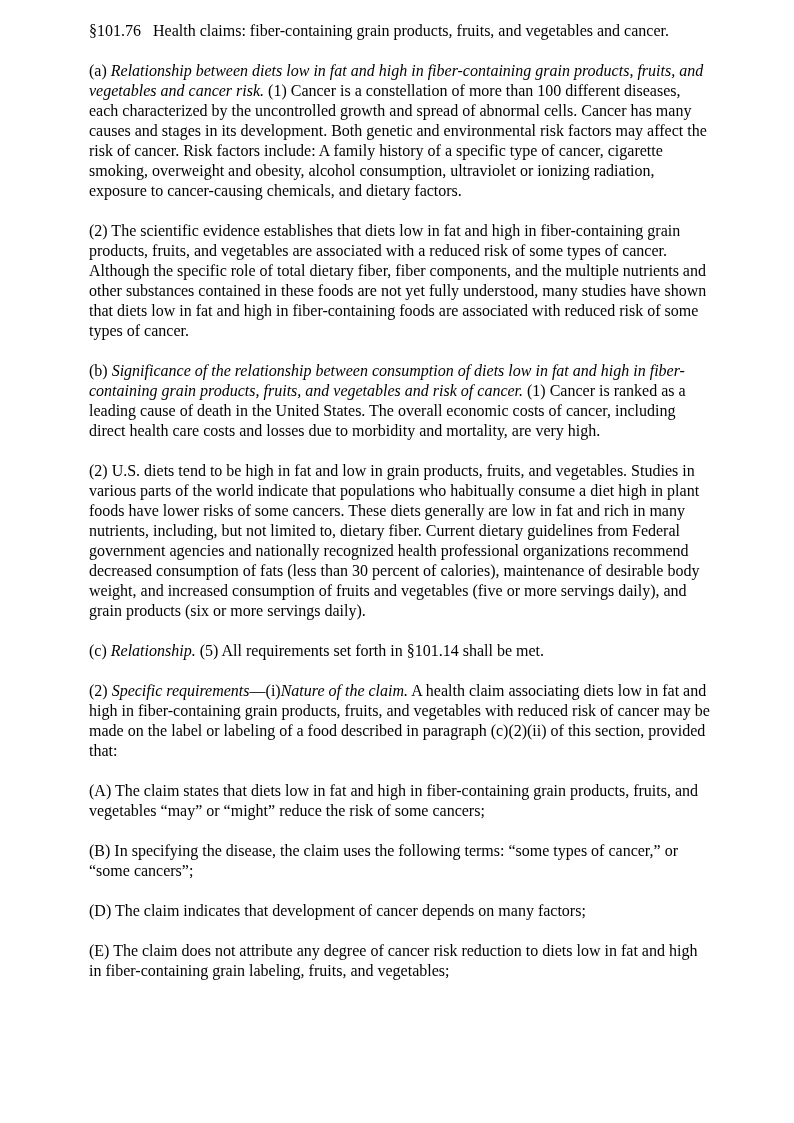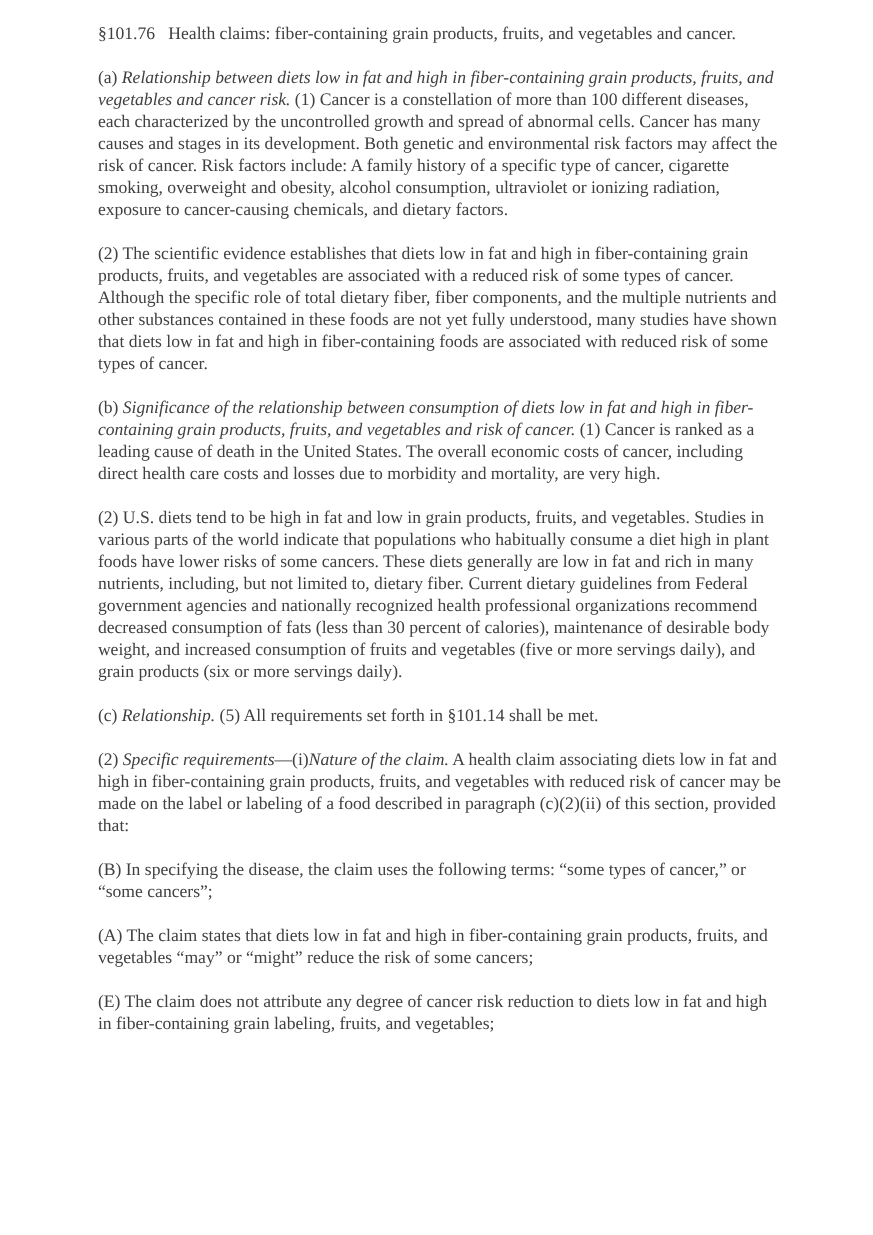--- a/index.html
+++ b/index.html
@@ -10,21 +10,21 @@
   .page {
     position: relative;
     width: 794px;
     height: 1123px;
     background: #ffffff;
     box-sizing: border-box;
     padding: 21px 84px 0 89px;
     font-family: "Liberation Serif", serif;
     font-size: 16px;
     line-height: 20px;
-    color: #404040;
+    color: #000000;
     overflow: hidden;
   }
   .doc-heading {
     margin: 0 0 20px 0;
   }
   .doc-heading .section-number {
     margin-right: 12px;
   }
   .doc-body p {
     margin: 0 0 20px 0;
@@ -40,17 +40,18 @@
   <p class="doc-heading">
     <span class="section-number">§101.76</span><span>Health claims: fiber-containing grain products, fruits, and vegetables and cancer.</span>
   </p>
   <div class="doc-body">
       <p><span>(a) </span><span class="it">Relationship between diets low in fat and high in fiber-containing grain products, fruits, and vegetables and cancer risk.</span><span> (1) Cancer is a constellation of more than 100 different diseases, each characterized by the uncontrolled growth and spread of abnormal cells. Cancer has many causes and stages in its development. Both genetic and environmental risk factors may affect the risk of cancer. Risk factors include: A family history of a specific type of cancer, cigarette smoking, overweight and obesity, alcohol consumption, ultraviolet or ionizing radiation, exposure to cancer-causing chemicals, and dietary factors.</span></p>
       <p><span>(2) The scientific evidence establishes that diets low in fat and high in fiber-containing grain products, fruits, and vegetables are associated with a reduced risk of some types of cancer. Although the specific role of total dietary fiber, fiber components, and the multiple nutrients and other substances contained in these foods are not yet fully understood, many studies have shown that diets low in fat and high in fiber-containing foods are associated with reduced risk of some types of cancer.</span></p>
       <p><span>(b) </span><span class="it">Significance of the relationship between consumption of diets low in fat and high in fiber-containing grain products, fruits, and vegetables and risk of cancer.</span><span> (1) Cancer is ranked as a leading cause of death in the United States. The overall economic costs of cancer, including direct health care costs and losses due to morbidity and mortality, are very high.</span></p>
       <p><span>(2) U.S. diets tend to be high in fat and low in grain products, fruits, and vegetables. Studies in various parts of the world indicate that populations who habitually consume a diet high in plant foods have lower risks of some cancers. These diets generally are low in fat and rich in many nutrients, including, but not limited to, dietary fiber. Current dietary guidelines from Federal government agencies and nationally recognized health professional organizations recommend decreased consumption of fats (less than 30 percent of calories), maintenance of desirable body weight, and increased consumption of fruits and vegetables (five or more servings daily), and grain products (six or more servings daily).</span></p>
       <p><span>(c) </span><span class="it">Relationship.</span><span> (5) All requirements set forth in §101.14 shall be met.</span></p>
       <p><span>(2) </span><span class="it">Specific requirements</span><span>—(i)</span><span class="it">Nature of the claim.</span><span> A health claim associating diets low in fat and high in fiber-containing grain products, fruits, and vegetables with reduced risk of cancer may be made on the label or labeling of a food described in paragraph (c)(2)(ii) of this section, provided that:</span></p>
+      <p><span>(A) The claim states that diets low in fat and high in fiber-containing grain products, fruits, and vegetables “may” or “might” reduce the risk of some cancers;</span></p>
       <p><span>(B) In specifying the disease, the claim uses the following terms: “some types of cancer,” or “some cancers”;</span></p>
-      <p><span>(A) The claim states that diets low in fat and high in fiber-containing grain products, fruits, and vegetables “may” or “might” reduce the risk of some cancers;</span></p>
+      <p><span>(D) The claim indicates that development of cancer depends on many factors;</span></p>
       <p><span>(E) The claim does not attribute any degree of cancer risk reduction to diets low in fat and high in fiber-containing grain labeling, fruits, and vegetables;</span></p>
     </div>
 </div>
 
 </body></html>

